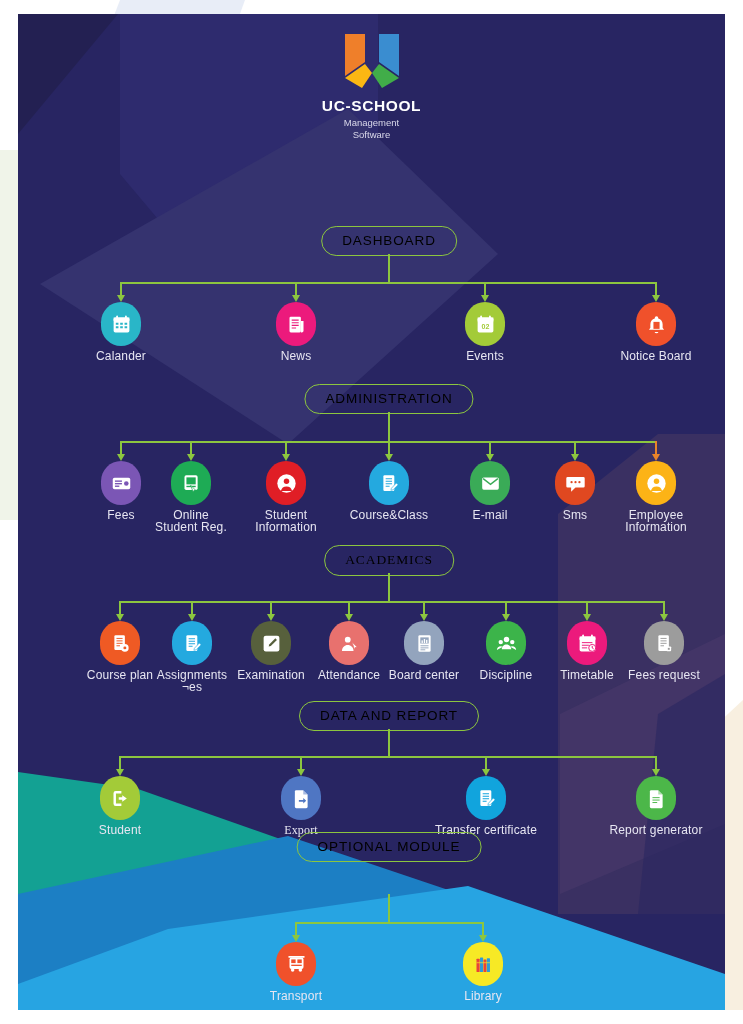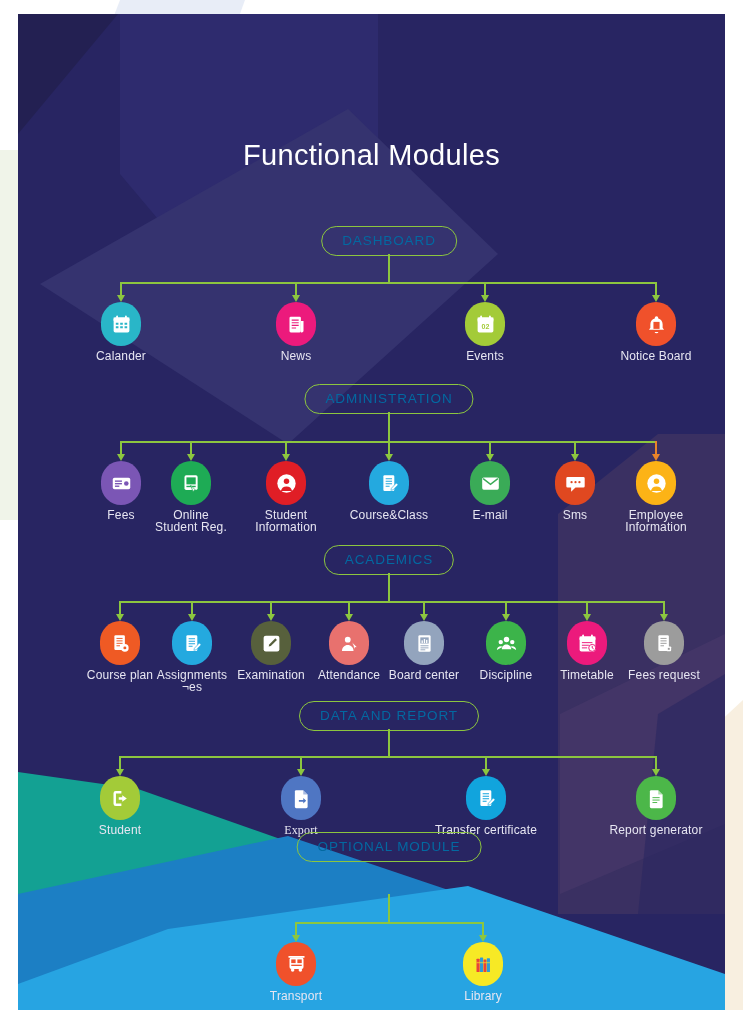--- a/index.html
+++ b/index.html
@@ -15,21 +15,21 @@
   
   .logo-wrap{position:absolute;left:0;right:0;top:18px;display:flex;flex-direction:column;align-items:center;}
   .logo-mark{width:66px;height:58px;}
   .logo-name{margin-top:7px;font-size:15.5px;font-weight:bold;color:#ffffff;letter-spacing:.6px;}
   .logo-sub{margin-top:2px;font-size:9.5px;color:#d9d8ea;line-height:12px;text-align:center;font-weight:400;}
   .page-title{position:absolute;left:0;right:0;top:125px;text-align:center;font-size:29px;color:#ffffff;font-weight:400;letter-spacing:.3px;}
 
   
   .pill{position:absolute;transform:translateX(-50%);
         border:1.6px solid #8cc63f;border-radius:15px;
-        padding:6px 20px 7px;color:#0369a1;font-size:13.5px;letter-spacing:.9px;white-space:nowrap;}
+        padding:6px 20px 7px;color:#000000;font-size:13.5px;letter-spacing:.9px;white-space:nowrap;}
 
   
   .vline{position:absolute;width:1.6px;background:#8cc63f;}
   .hline{position:absolute;height:1.6px;background:#8cc63f;}
   .arrow{position:absolute;width:0;height:0;border-left:4.5px solid transparent;border-right:4.5px solid transparent;border-top:7px solid #8cc63f;transform:translateX(-50%);}
   .arrow.amber{border-top-color:#e8832a;}
 
   
   .node{position:absolute;transform:translateX(-50%);text-align:center;width:112px;}
   .bubble{width:40px;height:44px;border-radius:50%/46%;margin:0 auto;display:flex;align-items:center;justify-content:center;}
@@ -59,21 +59,33 @@
 
       <polygon points="640,420 707,420 707,900 540,900 540,500" fill="#413462" opacity="0.72"></polygon>
       <polygon points="542,700 707,620 707,810 542,880" fill="#4a3a6c" opacity="0.55"></polygon>
 
       <polygon points="0,758 120,775 560,930 0,930" fill="#13a193"></polygon>
       <polygon points="0,880 270,822 680,960 0,996" fill="#1c7fc4"></polygon>
       <polygon points="0,970 150,915 450,872 707,960 707,996 0,996" fill="#27a4e2"></polygon>
       <polygon points="640,700 707,660 707,900 620,900" fill="#2a2760" opacity="0.6"></polygon>
     </svg>
 
-    <div class="page-title">Functional Modules</div>
+    <div class="logo-wrap">
+      <svg class="logo-mark" viewBox="0 0 66 58">
+        <polygon points="6,2 26,2 26,30 6,44" fill="#ef7f2a"></polygon>
+        <polygon points="40,2 60,2 60,44 40,30" fill="#3a8dd0"></polygon>
+        <polygon points="6,46 26,32 33,41 23,56" fill="#fbb713"></polygon>
+        <polygon points="60,46 43,56 33,41 40,32" fill="#41ad49"></polygon>
+      </svg>
+      <div class="logo-name">UC-SCHOOL</div>
+      <div class="logo-sub">
+        <span>Management</span><br>
+        <span>Software</span>
+      </div>
+    </div>
 
     <div id="diagram">
         <div class="pill" style="left:371px;top:212px;"><span>DASHBOARD</span></div>
         <div class="vline" style="left:370.2px;top:240px;height:28px;"></div>
         <div class="hline" style="left:103px;top:268px;width:535px;"></div>
         <div class="vline" style="left:102.2px;top:268px;height:13px;"></div>
         <div class="arrow" style="left:103px;top:281px;"></div>
         <div class="node" style="left:103px;top:288px;">
           <div class="bubble" style="background:#29b6c8;">
             <svg width="21" height="21" viewBox="0 0 24 24">
@@ -222,21 +234,21 @@
         <div class="node" style="left:638px;top:447px;">
           <div class="bubble" style="background:#fcb316;">
             <svg width="21" height="21" viewBox="0 0 24 24">
               <circle cx="12" cy="12" r="10.5" fill="#ffffff"></circle>
               <circle cx="12" cy="9.4" r="3.1" fill="#fcb316"></circle>
               <path d="M5.6 20.5a6.6 6.6 0 0 1 12.8 0z" fill="#fcb316"></path>
             </svg>
           </div>
           <div class="node-label"><span>Employee</span><br><span>Information</span></div>
         </div>
-        <div class="pill" style="left:371px;top:531px;"><span>ACADEMICS</span></div>
+        <div class="pill" style="left:371px;top:531px;font-family:Liberation Serif, serif;"><span>ACADEMICS</span></div>
         <div class="vline" style="left:370.2px;top:559px;height:28px;"></div>
         <div class="hline" style="left:102px;top:587px;width:544px;"></div>
         <div class="vline" style="left:101.2px;top:587px;height:13px;"></div>
         <div class="arrow" style="left:102px;top:600px;"></div>
         <div class="node" style="left:102px;top:607px;">
           <div class="bubble" style="background:#ef5a24;">
             <svg width="21" height="21" viewBox="0 0 24 24">
               <rect x="5" y="2.5" width="12" height="17" rx="1.4" fill="#ffffff"></rect>
               <g stroke="#ef5a24" stroke-width="1.1">
                 <path d="M7.4 6.2h7M7.4 9h7M7.4 11.8h7M7.4 14.6h4"></path>

